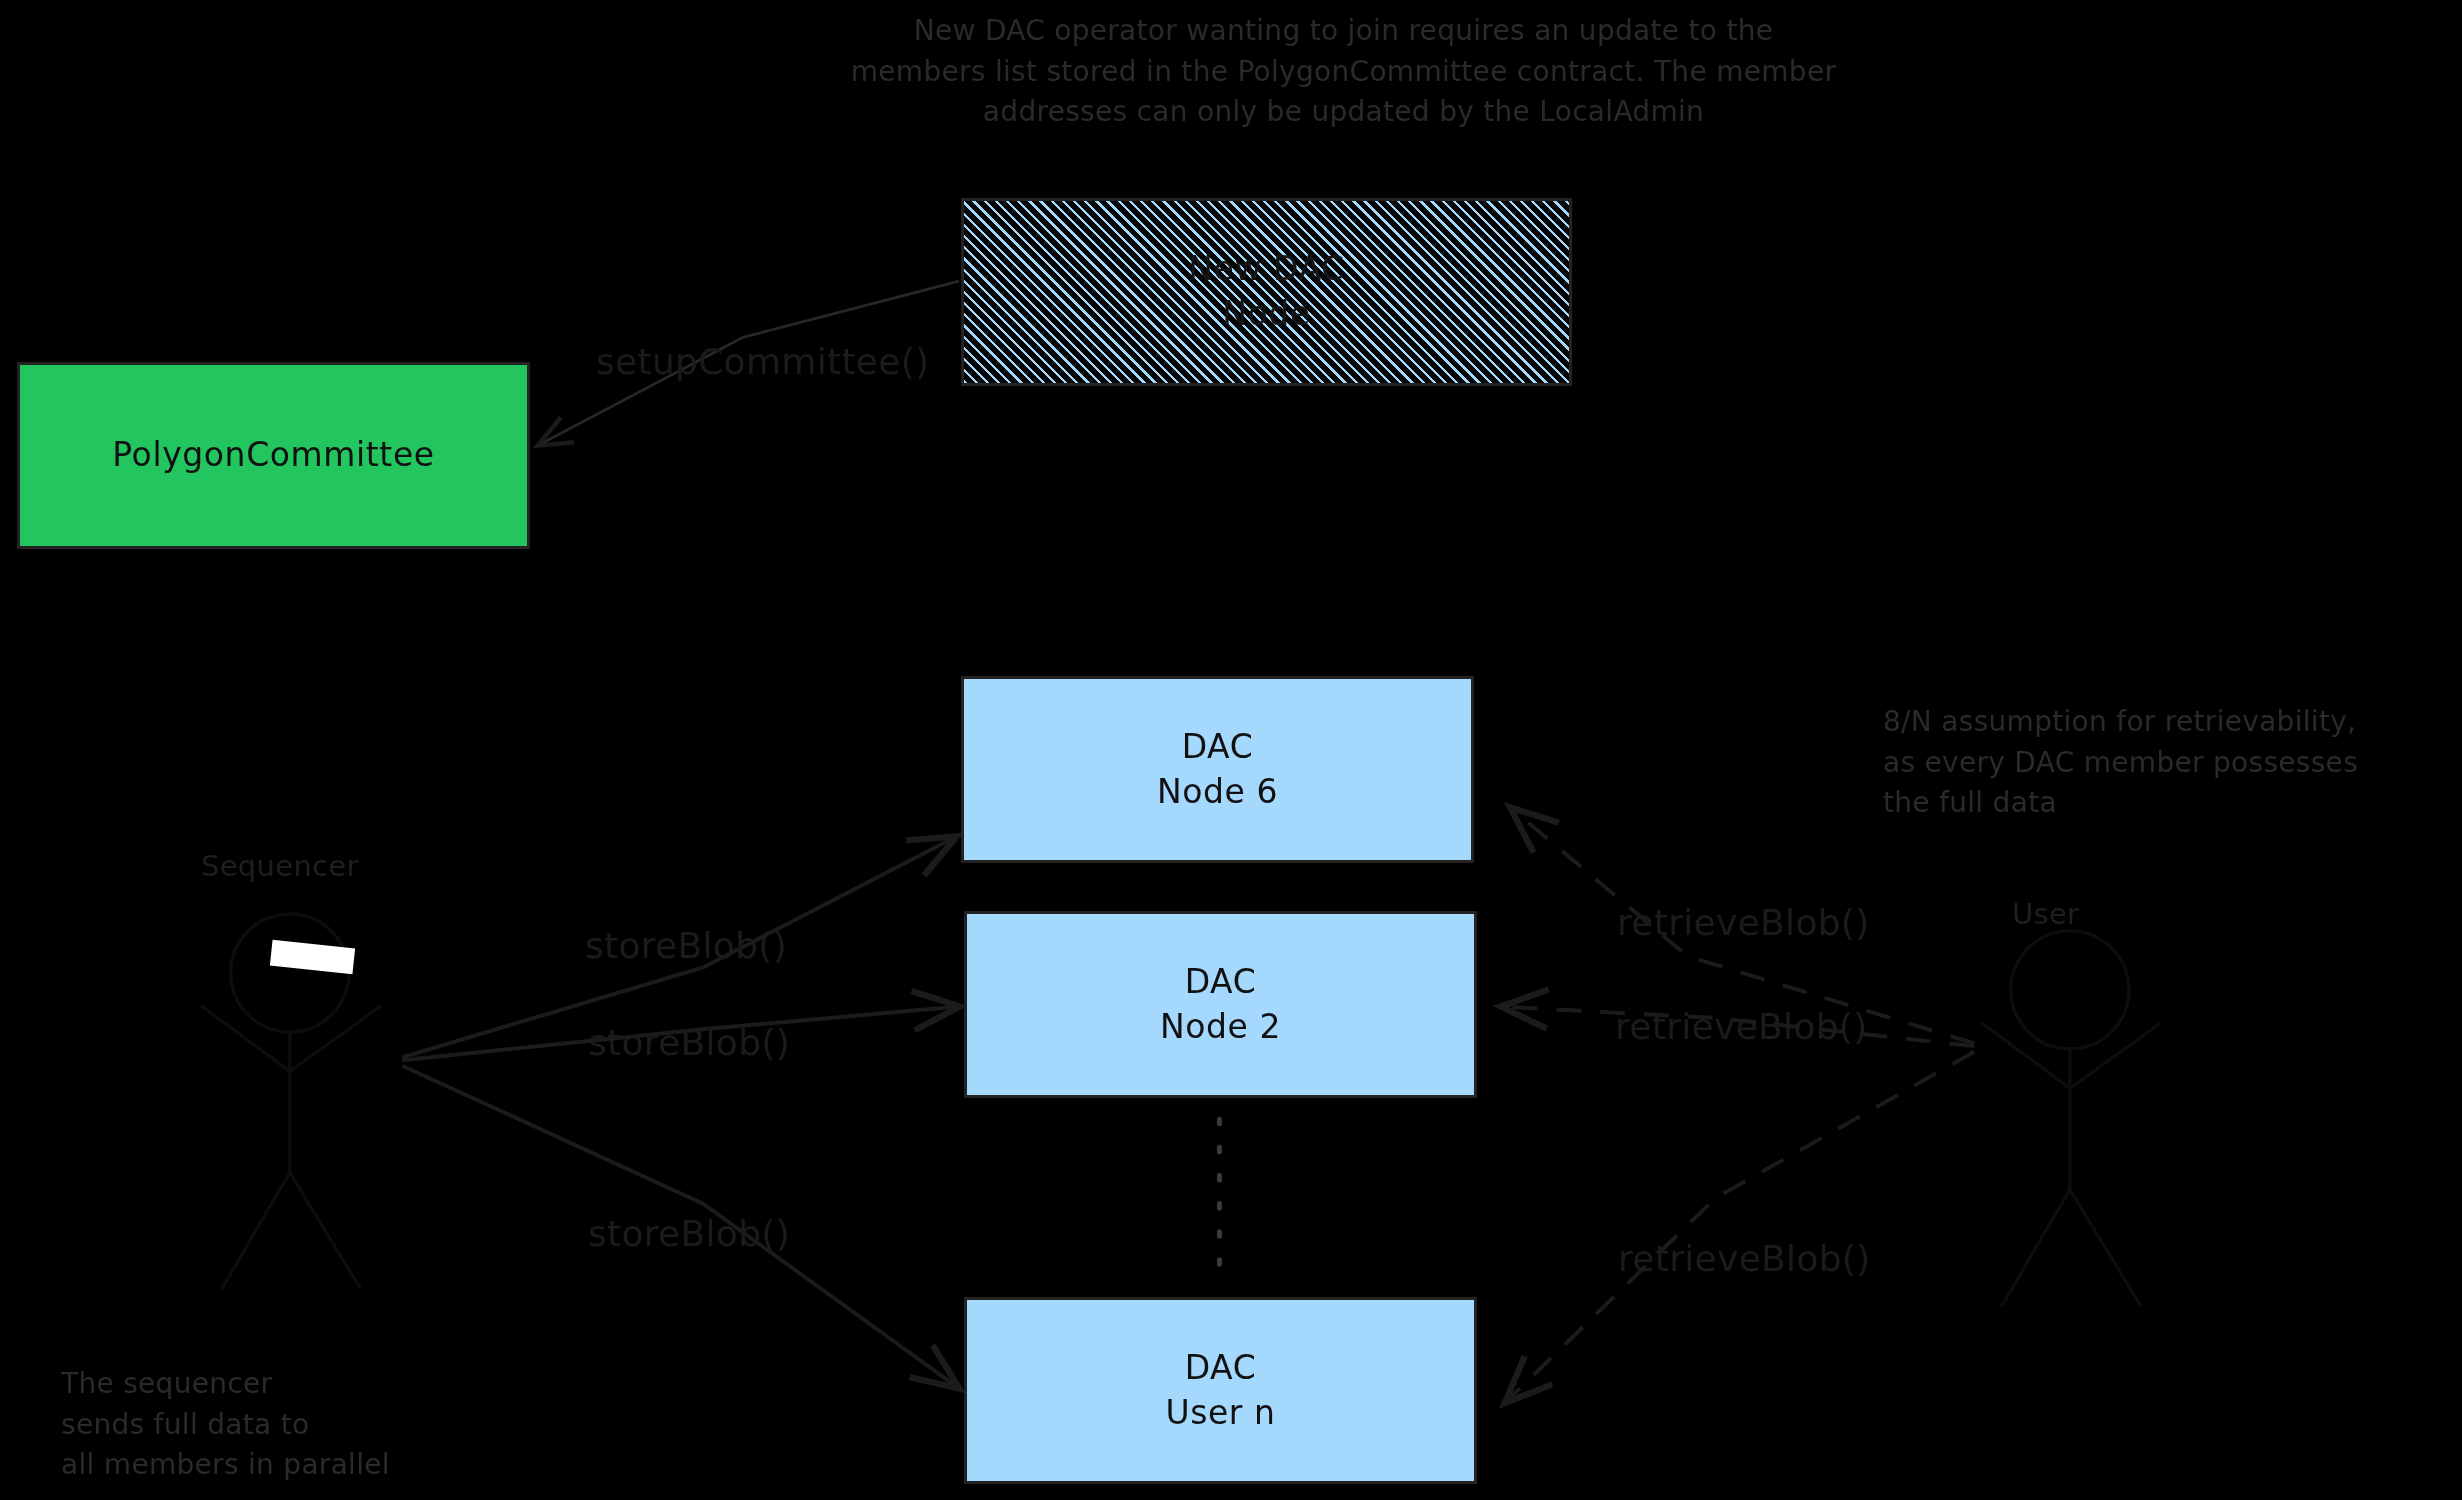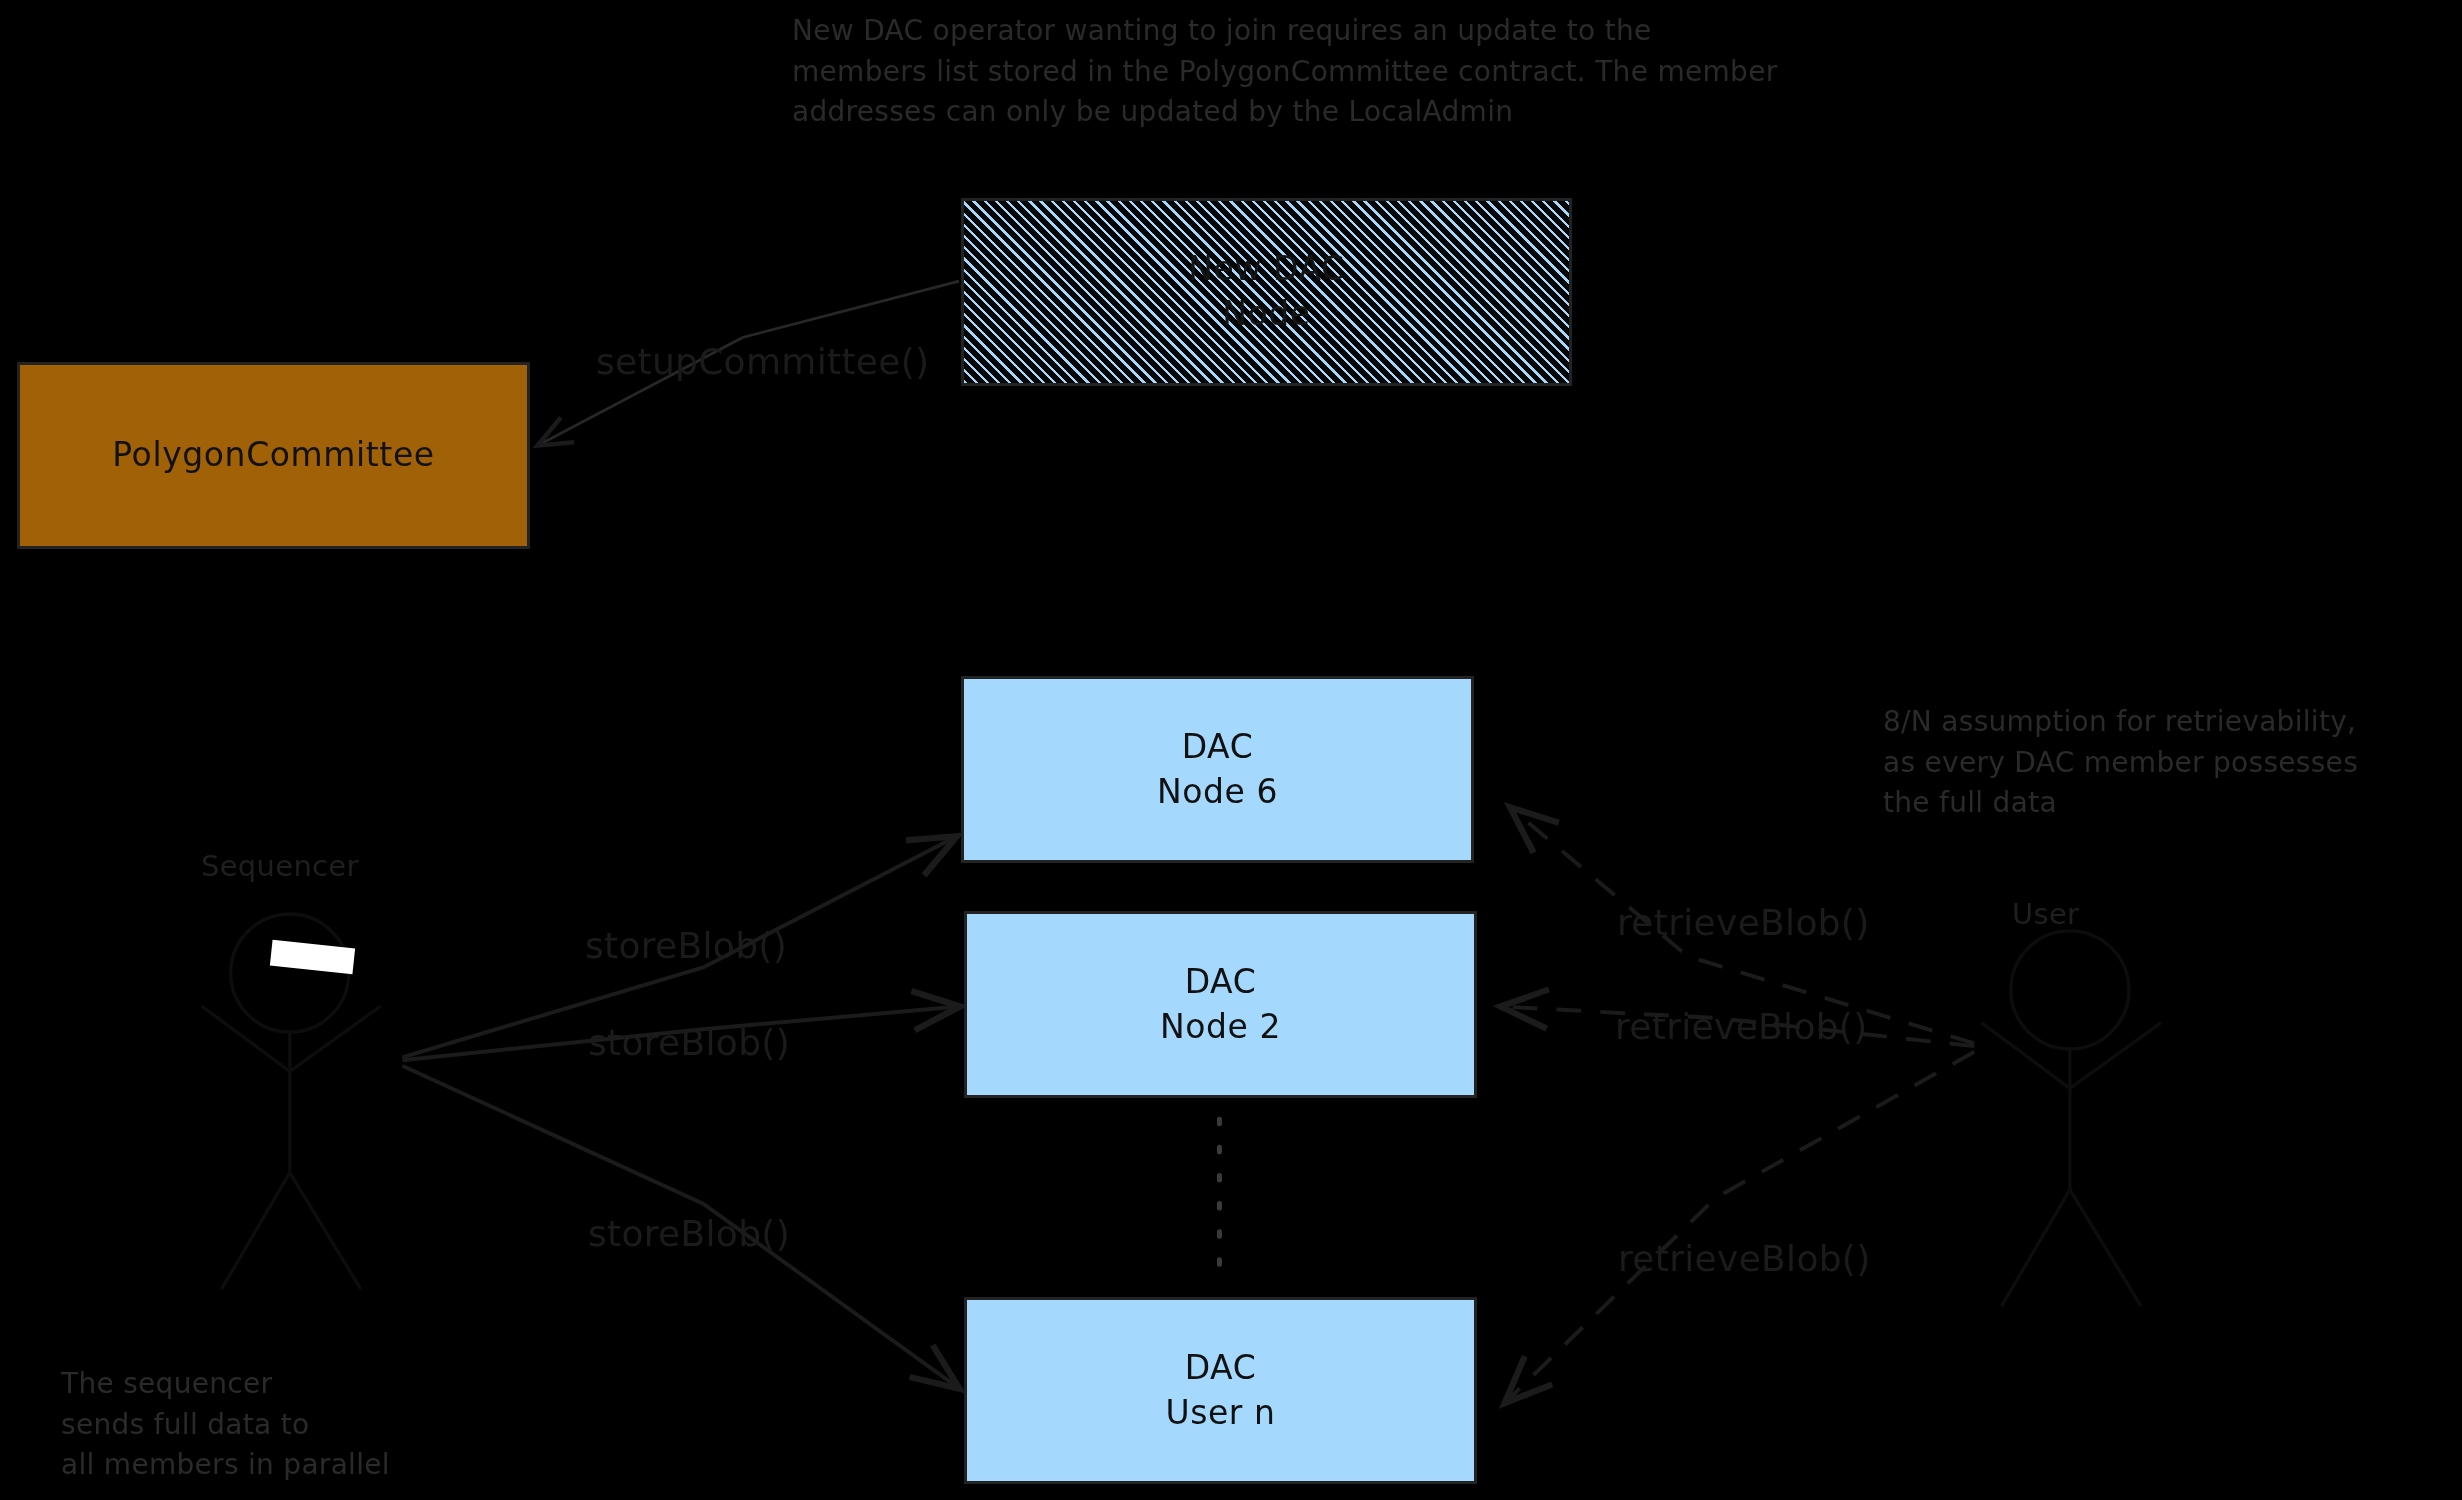--- a/index.html
+++ b/index.html
@@ -33,21 +33,21 @@
     justify-content: center;
     line-height: 1.35;
   }
   .node-box .line {
     color: #111111;
     font-size: 33px;
     font-family: "DejaVu Sans", sans-serif;
     letter-spacing: 0.6px;
   }
   .box-dac { background: #a5d8fd; }
-  .box-pink { background: #a16207; }
+  .box-pink { background: #22c55e; }
   .box-pink .line { font-size: 33px; }
   .box-hatch {
     background-color: #050505;
     background-image: repeating-linear-gradient(
       45deg,
       #a5d8fd 0px, #a5d8fd 2.3px,
       rgba(0,0,0,0) 2.3px, rgba(0,0,0,0) 7.9px
     );
   }
   .box-hatch .line {
@@ -127,21 +127,21 @@
     <g stroke="#0d0d0d" stroke-width="6" fill="none" stroke-linecap="round">
       <circle cx="3680" cy="1760" r="105"></circle>
       <line x1="3680" y1="1865" x2="3680" y2="2115"></line>
       <line x1="3680" y1="1935" x2="3525" y2="1820"></line>
       <line x1="3680" y1="1935" x2="3840" y2="1820"></line>
       <line x1="3680" y1="2115" x2="3560" y2="2320"></line>
       <line x1="3680" y1="2115" x2="3805" y2="2320"></line>
     </g>
   </svg>
 
-  <div class="annot" style="left:792px; top:11.3px; width:1159px;">New DAC operator wanting to join requires an update to the
+  <div class="annot" style="left:764px; top:11.3px; width:1159px;text-align:center;">New DAC operator wanting to join requires an update to the
 members list stored in the PolygonCommittee contract. The member
 addresses can only be updated by the LocalAdmin</div>
 
   <div class="node-box box-hatch" style="left:961px; top:198px; width:611px; height:188px;">
     <span class="line">New DAC</span>
     <span class="line">Node</span>
   </div>
 
   <div class="edge-label" style="left:596px; top:341px;">setupCommittee()</div>
 

